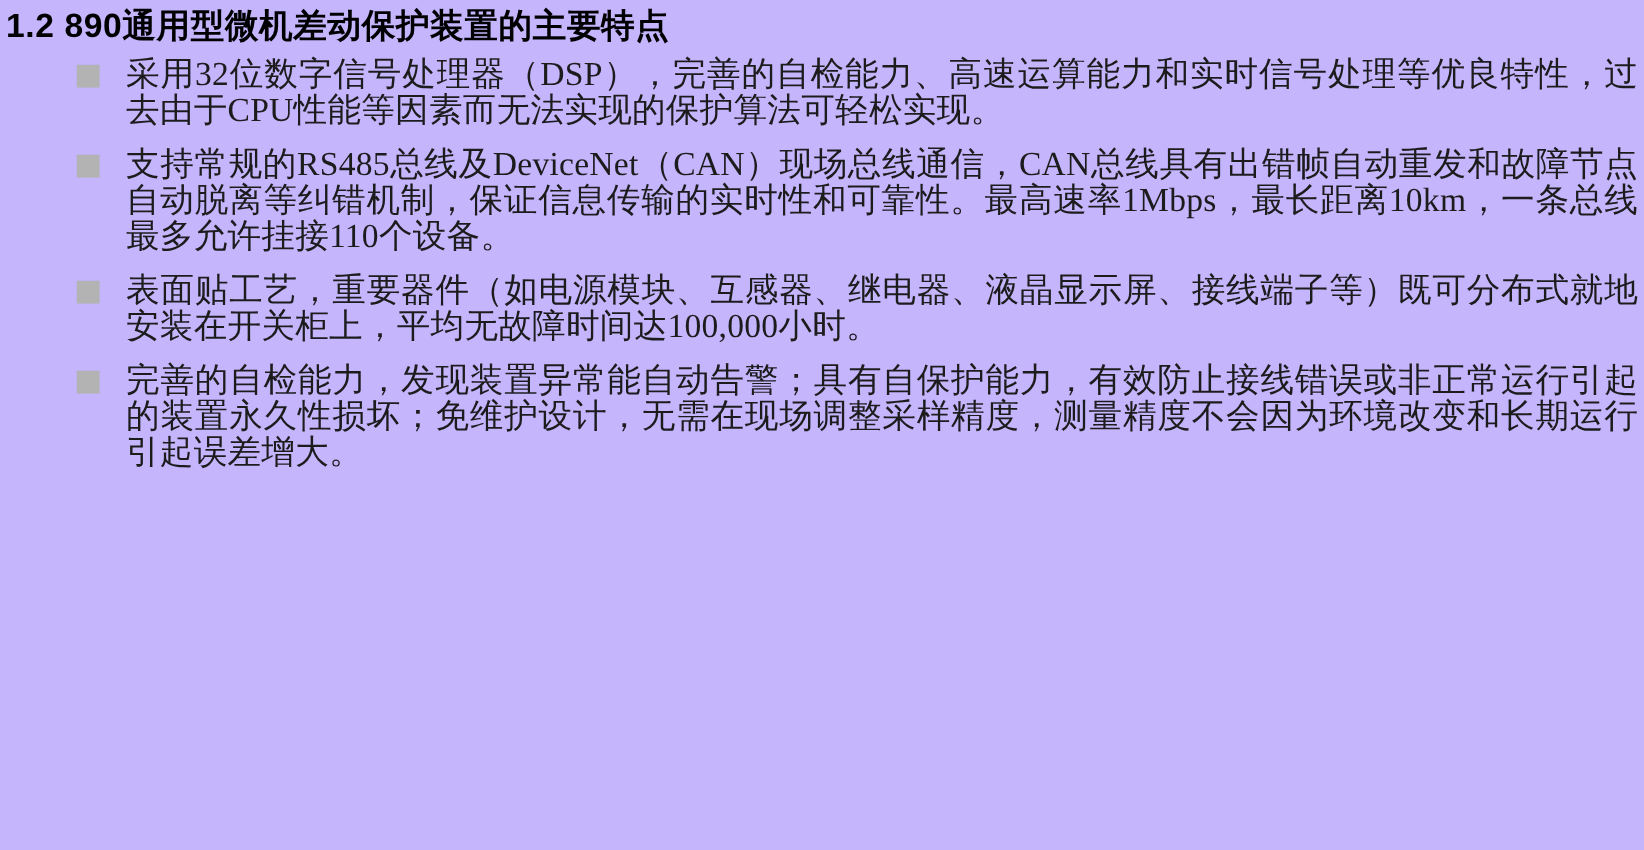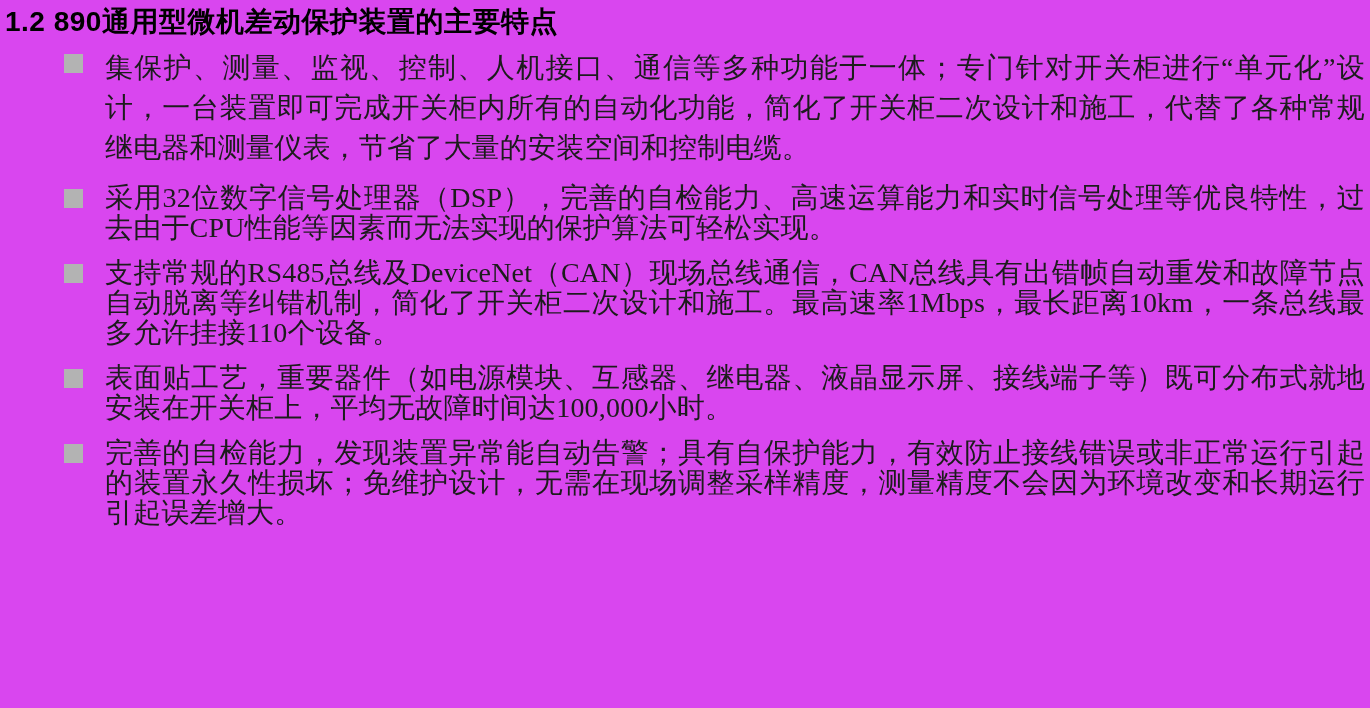--- a/index.html
+++ b/index.html
@@ -4,21 +4,21 @@
 <style>
   html, body {
     margin: 0;
     padding: 0;
     background: #ffffff;
   }
   .page {
     position: relative;
     width: 1370px;
     height: 708px;
-    background: #d946ef;
+    background: #c4b5fd;
     overflow: hidden;
     color: #1c1c1c;
     font-family: "Liberation Serif", serif;
   }
   .section-heading {
     margin: 6px 0 0 5px;
     font-family: "Liberation Sans", sans-serif;
     font-weight: bold;
     font-size: 28px;
     line-height: 32px;
@@ -57,33 +57,29 @@
 </style>
 </head>
 <body>
 
 <div class="page">
 
   <h1 class="section-heading">1.2 890通用型微机差动保护装置的主要特点</h1>
 
   <ul class="feature-list">
 
-    <li class="feature-item loose">
-      <span class="bullet-square"></span>
-      <p class="feature-text">集保护、测量、监视、控制、人机接口、通信等多种功能于一体；专门针对开关柜进行“单元化”设计，一台装置即可完成开关柜内所有的自动化功能，简化了开关柜二次设计和施工，代替了各种常规继电器和测量仪表，节省了大量的安装空间和控制电缆。</p>
-    </li>
 
     <li class="feature-item">
       <span class="bullet-square"></span>
       <p class="feature-text">采用32位数字信号处理器（DSP），完善的自检能力、高速运算能力和实时信号处理等优良特性，过去由于CPU性能等因素而无法实现的保护算法可轻松实现。</p>
     </li>
 
     <li class="feature-item">
       <span class="bullet-square"></span>
-      <p class="feature-text">支持常规的RS485总线及DeviceNet（CAN）现场总线通信，CAN总线具有出错帧自动重发和故障节点自动脱离等纠错机制，简化了开关柜二次设计和施工。最高速率1Mbps，最长距离10km，一条总线最多允许挂接110个设备。</p>
+      <p class="feature-text">支持常规的RS485总线及DeviceNet（CAN）现场总线通信，CAN总线具有出错帧自动重发和故障节点自动脱离等纠错机制，保证信息传输的实时性和可靠性。最高速率1Mbps，最长距离10km，一条总线最多允许挂接110个设备。</p>
     </li>
 
 
     <li class="feature-item">
       <span class="bullet-square"></span>
       <p class="feature-text">表面贴工艺，重要器件（如电源模块、互感器、继电器、液晶显示屏、接线端子等）既可分布式就地安装在开关柜上，平均无故障时间达100,000小时。</p>
     </li>
 
     <li class="feature-item">
       <span class="bullet-square"></span>

